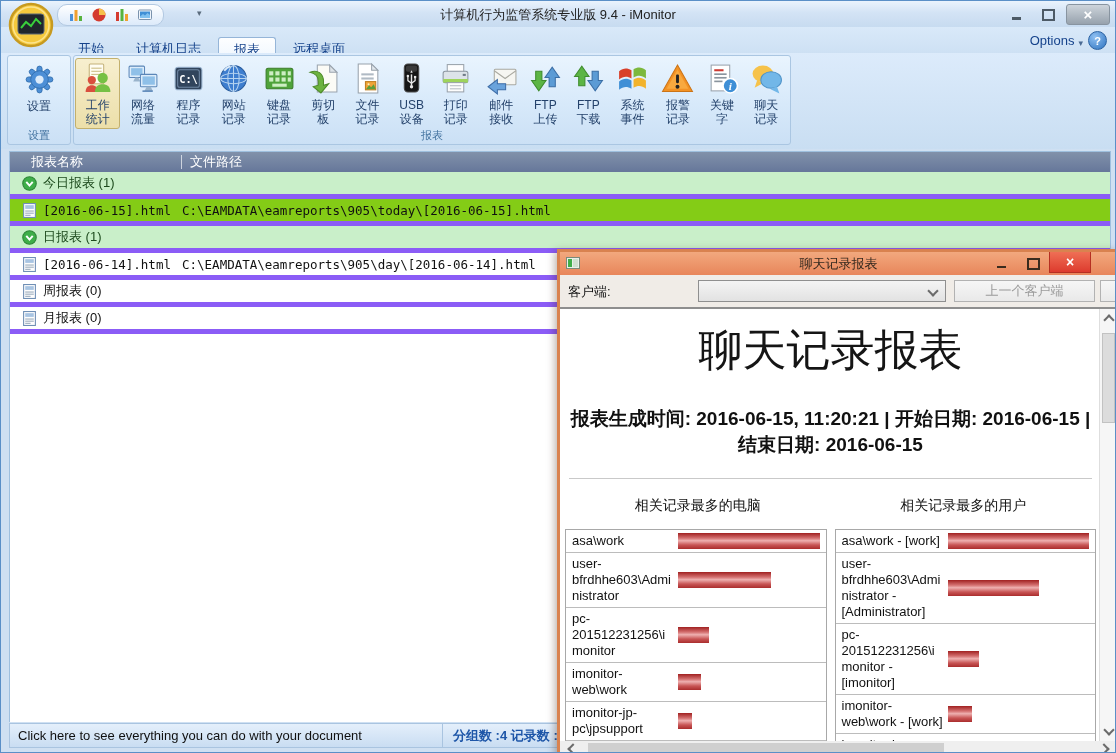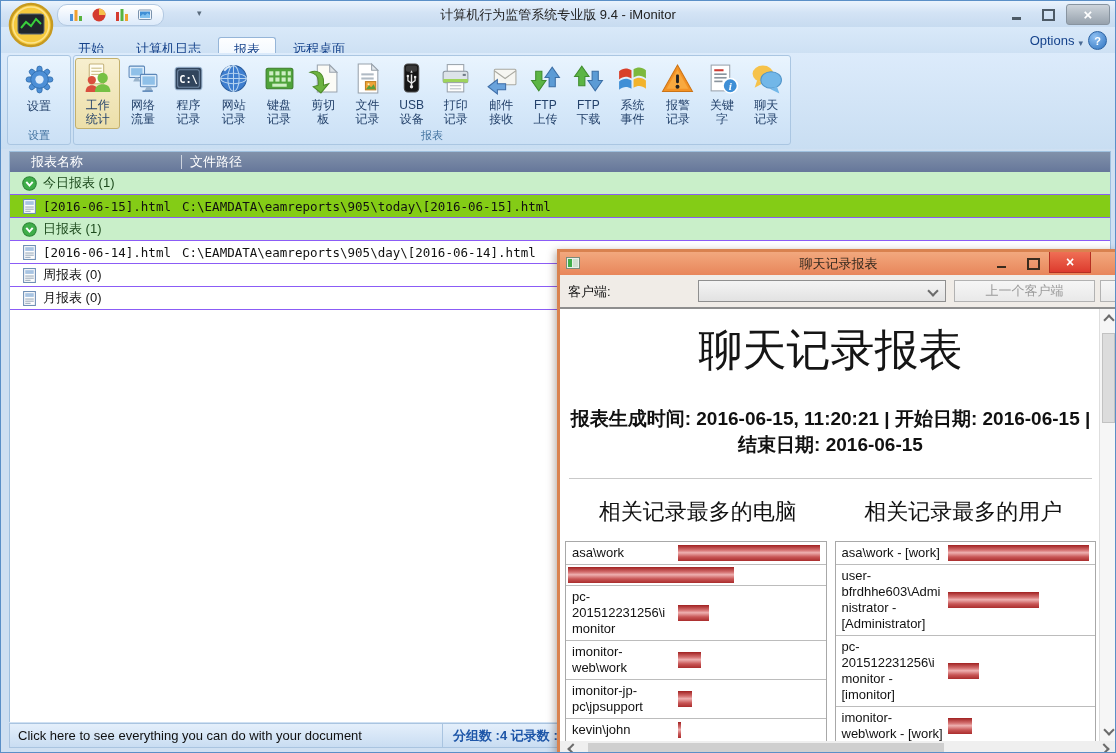--- a/index.html
+++ b/index.html
@@ -39,21 +39,21 @@
   .ritem .ricon{width:33px;height:33px;}
   .ritem .rlabel{font-size:12px;color:#24426b;text-align:center;white-space:pre-line;line-height:14px;margin-top:3px;}
   .ritem.sel{background:linear-gradient(#f7efcf,#ecdfa9);border:1px solid #c3b06d;}
   .ritem.big{margin:3px auto 0;}
 
   
   .grid{position:absolute;left:8px;top:150px;width:1100px;bottom:30px;background:#fff;border:1px solid #9ebfde;border-bottom:none;}
   .ghead{height:20px;background:linear-gradient(#8191aa,#66779a);color:#fff;font-size:13px;display:flex;align-items:center;}
   .ghead .hc1{width:150px;padding-left:21px;}
   .ghead .hdiv{width:1px;height:14px;background:#ffffff;opacity:.65;margin-right:8px;}
-  .grow{height:22px;display:flex;align-items:center;border-bottom:1px solid #8b5cf6;font-size:13px;color:#111;}
+  .grow{height:22px;display:flex;align-items:center;border-bottom:5px solid #8b5cf6;font-size:13px;color:#111;}
   .grow .gicon{margin-left:12px;width:15px;height:15px;flex:none;}
   .grow .nm{width:131px;margin-left:6px;white-space:nowrap;overflow:hidden;}
   .grow .pth{margin-left:8px;white-space:nowrap;}
   .grow .mono{font-family:"DejaVu Sans Mono",monospace;font-size:12.5px;}
   .bg-green{background:#c9efc9;color:#1d4a1d;}
   .bg-pink{background:#84cc16;}
 
   
   .statusbar{position:absolute;left:8px;bottom:4px;width:1100px;height:25px;background:linear-gradient(#e4effb,#c9ddf2);border:1px solid #a9c4e0;display:flex;box-sizing:border-box;}
   .sleft{width:424px;padding-left:8px;display:flex;align-items:center;font-size:13px;color:#101010;border-right:1px solid #a9c4e0;}
@@ -90,21 +90,21 @@
   .vdn{position:absolute;bottom:7px;left:5px;}
   .hlf{position:absolute;left:9px;top:4px;}
   .hrt{position:absolute;right:9px;top:4px;}
 
   
   .rep{position:absolute;left:5px;right:21px;top:0;bottom:0;background:#fff;color:#111;}
   .rep-title{margin-top:12px;text-align:center;font-family:"Liberation Serif",serif;font-size:44px;color:#151515;}
   .rep-meta{margin-top:26px;text-align:center;font-size:19px;font-weight:bold;}
   .rep-hr{margin:20px 4px 0;border-top:1px solid #c9c9c9;}
   .rep-heads{display:flex;margin-top:18px;}
-  .rep-heads div{flex:1;text-align:center;font-size:22px;}
+  .rep-heads div{flex:1;text-align:center;font-size:14px;}
   .rep-tables{display:flex;margin-top:14px;gap:8px;align-items:flex-start;}
   .rtable{flex:1;border:1px solid #a8a8a8;}
   .rrow{display:flex;border-bottom:1px solid #bcbcbc;}
   .rrow:last-child{border-bottom:none;}
   .lcell{width:102px;flex:none;padding:3px 2px 3px 6px;font-size:13px;line-height:16px;overflow-wrap:anywhere;}
   .bcell{flex:1;display:flex;align-items:center;padding:2px 6px 2px 2px;}
   .bar{height:16px;background:linear-gradient(#a02020,#d47070 32%,#eeb0b0 48%,#c85555 75%,#aa2d2d);}
 </style>
 </head>
 <body>
@@ -528,20 +528,21 @@
         </div>
         <div class="rep-tables">
           <div class="rtable" id="comp-table">
               <div class="rrow">
                 <div class="lcell">asa\work</div>
                 <div class="bcell">
                   <div class="bar" style="width: 100%;"></div>
                 </div>
               </div>
               <div class="rrow">
+                <div class="lcell">user-bfrdhhe603\Administrator</div>
                 <div class="bcell">
                   <div class="bar" style="width: 66%;"></div>
                 </div>
               </div>
               <div class="rrow">
                 <div class="lcell">pc-201512231256\imonitor</div>
                 <div class="bcell">
                   <div class="bar" style="width: 22%;"></div>
                 </div>
               </div>

